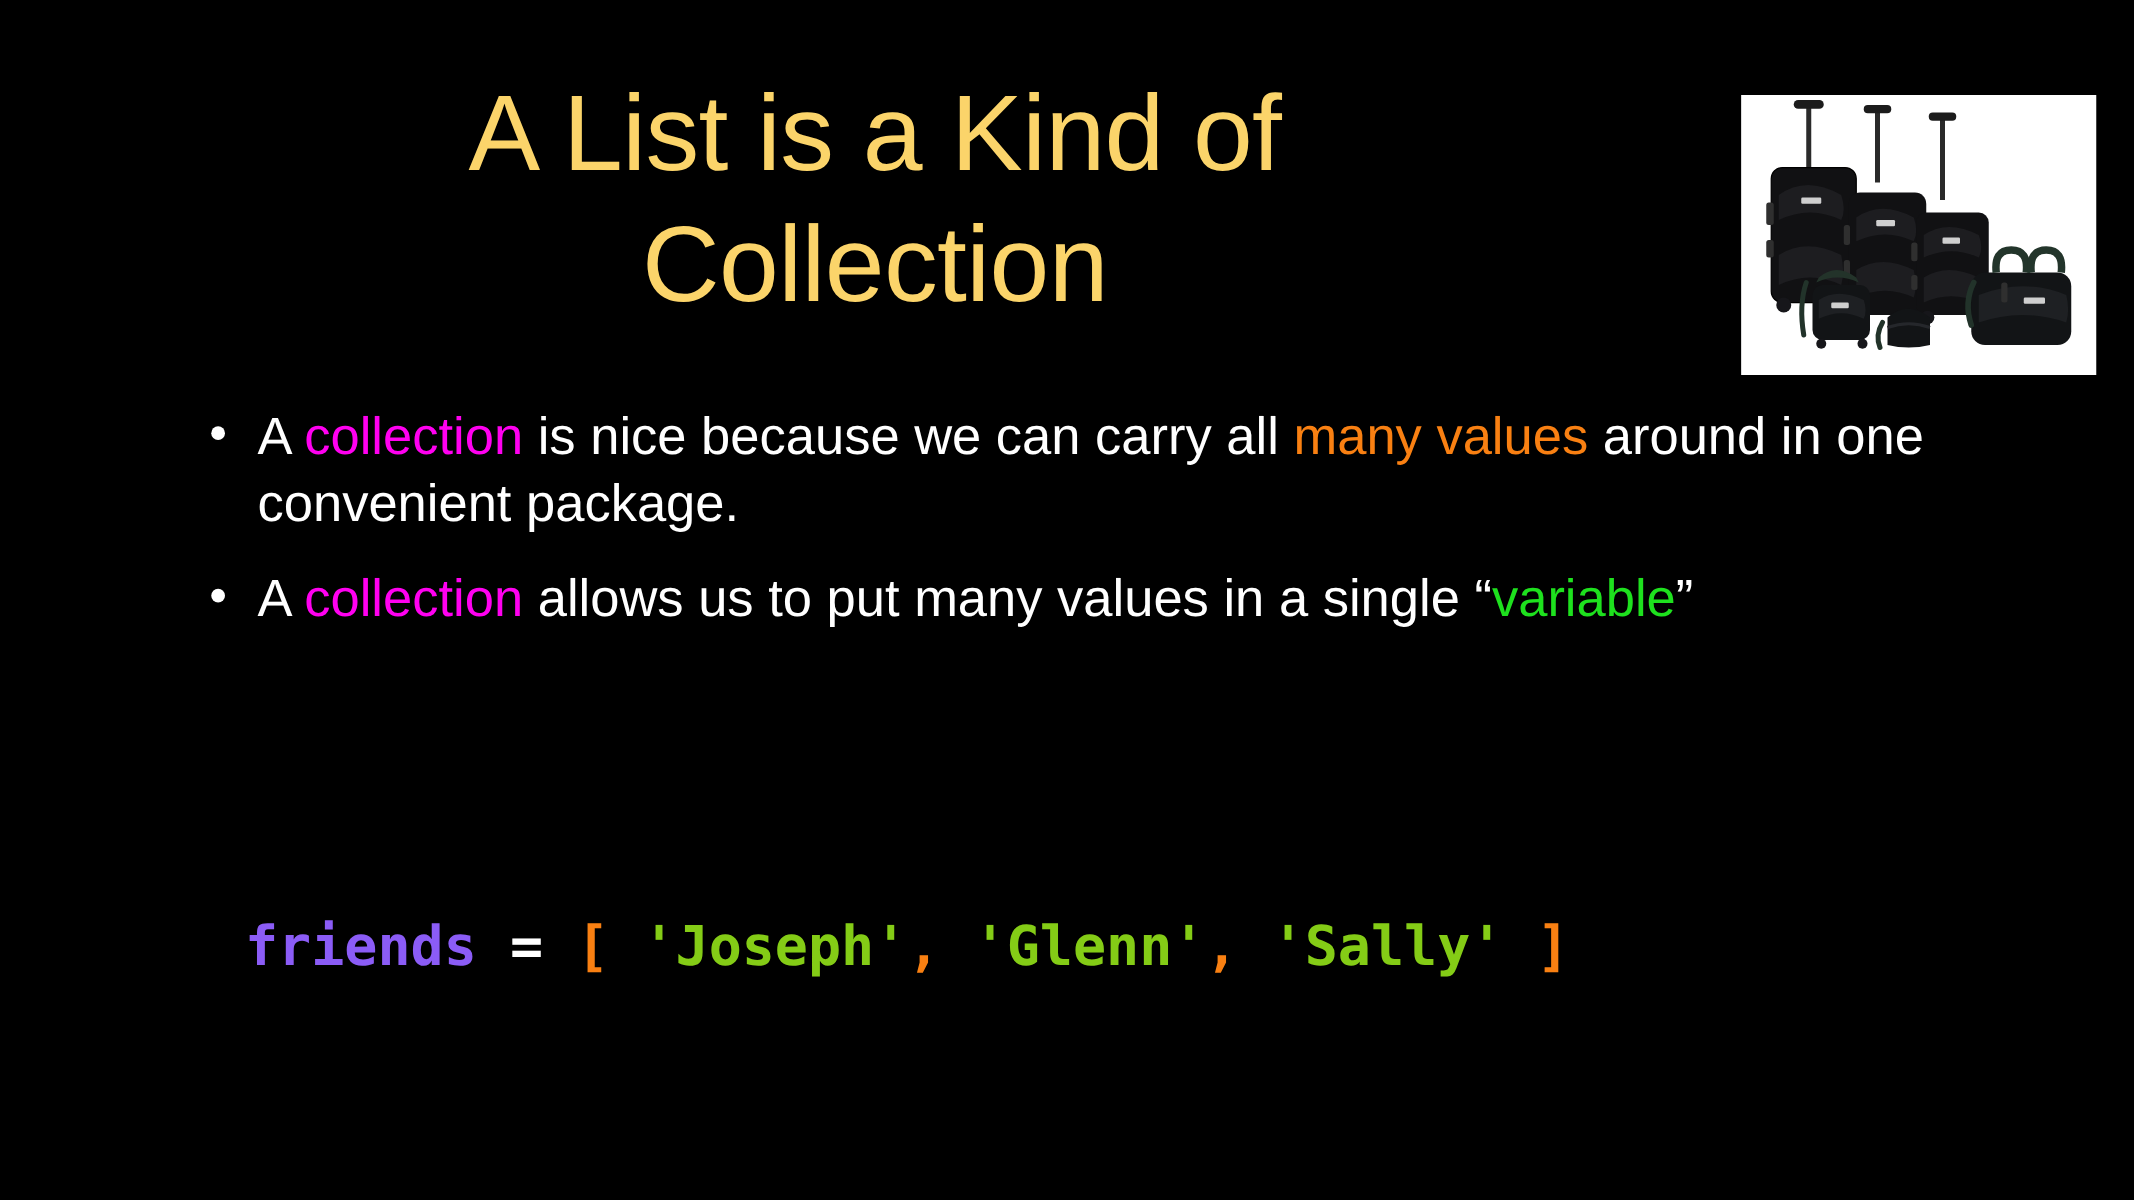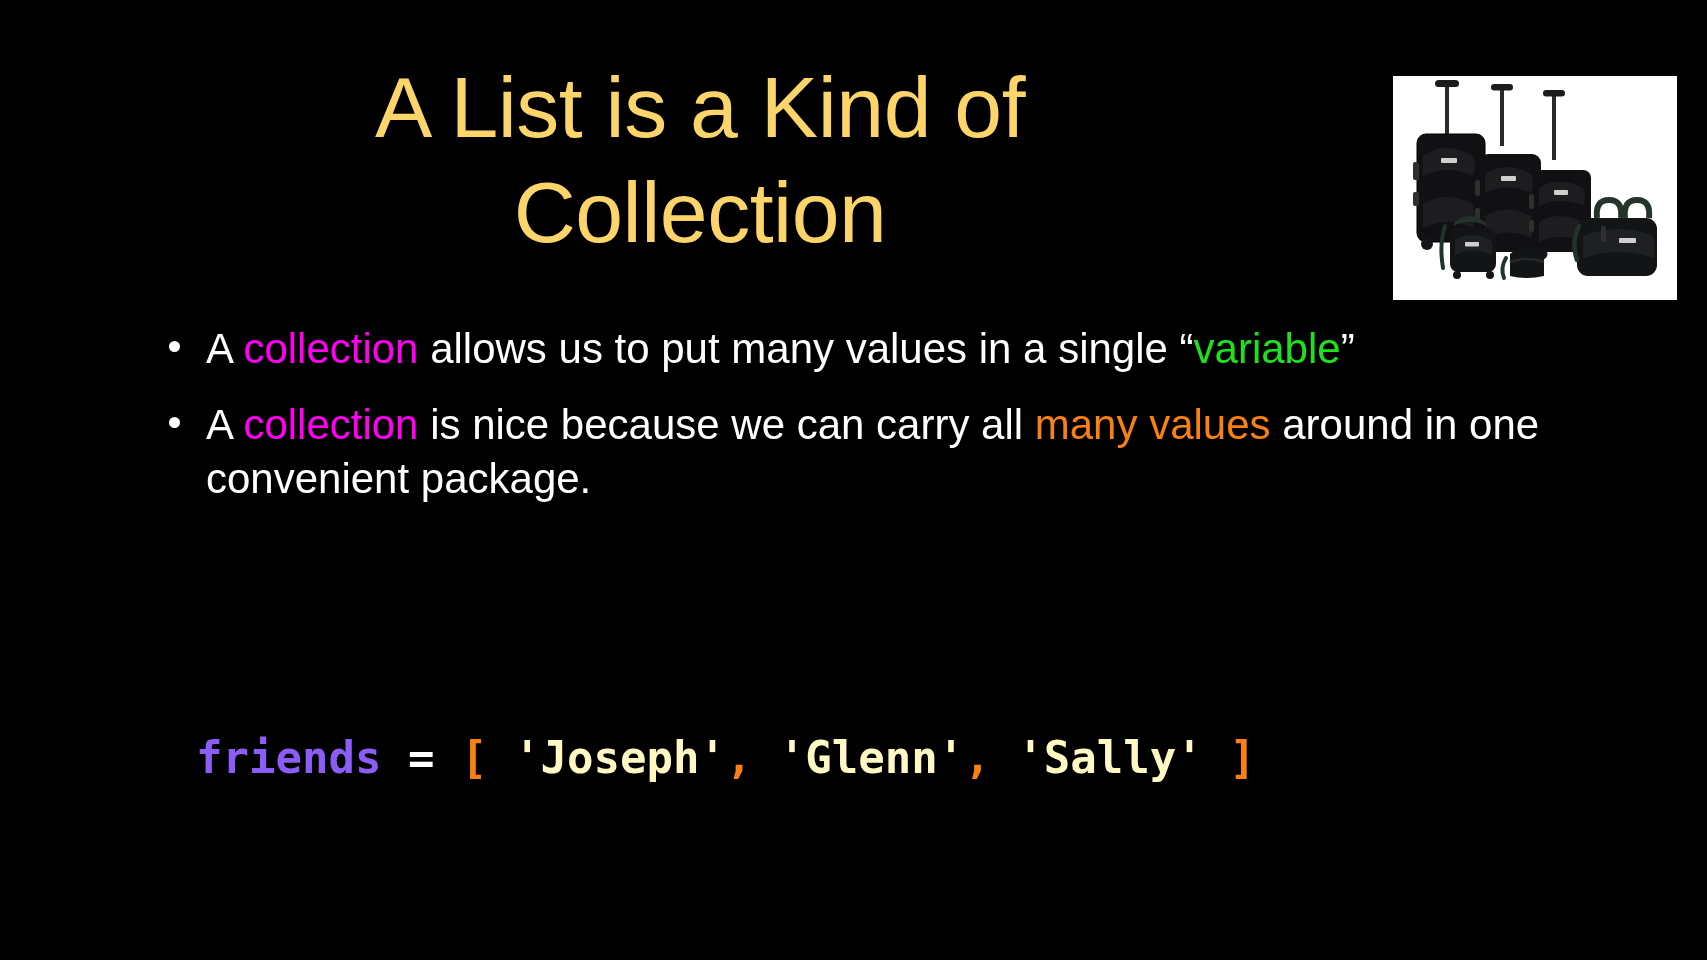--- a/index.html
+++ b/index.html
@@ -97,21 +97,21 @@
     letter-spacing: 0px;
     white-space: pre;
   }
   .code-line {
     display: block;
     height: 108px;
   }
   .c-var    { color: #8b5cf6; }
   .c-op     { color: #ffffff; }
   .c-brk    { color: #f98012; }
-  .c-str    { color: #fef9c3; text-align: center; }
+  .c-str    { color: #84cc16; text-align: center; }
   .c-punct  { color: #f98012; }
 </style>
 </head>
 <body>
 
 <div class="slide">
 
   <div class="slide-title">A List is a Kind of
 Collection</div>
 
@@ -183,27 +183,27 @@
         <path d="M232 142 q-2 -18 12 -18 q14 0 12 18" stroke="#23352b" stroke-width="6" fill="none"></path>
         <path d="M186 150 q-8 16 -2 34" stroke="#22332a" stroke-width="4.5" fill="none" stroke-linecap="round"></path>
         <rect x="208" y="150" width="5" height="16" rx="2" fill="#2f2f2f"></rect>
       </g>
     </svg>
   </div>
 
   <div class="bullets">
 
     <div class="bullet-row">
+      <span class="bullet-dot"></span><span>A </span><span class="kw-magenta">collection</span><span> is nice because we can carry all </span><span class="kw-orange">many values</span><span> around in one convenient package.</span>
+    </div>
+
+    <div class="bullet-row">
       <span class="bullet-dot"></span><span>A </span><span class="kw-magenta">collection</span><span> allows us to put many values in a single “</span><span class="kw-green">variable</span><span>”</span>
     </div>
 
-    <div class="bullet-row">
-      <span class="bullet-dot"></span><span>A </span><span class="kw-magenta">collection</span><span> is nice because we can carry all </span><span class="kw-orange">many values</span><span> around in one convenient package.</span>
-    </div>
-
   </div>
 
   <div class="code-block">
 
     <span class="code-line"><span class="c-var">friends</span><span class="c-op"> </span><span class="c-op">=</span><span class="c-op"> </span><span class="c-brk">[</span><span class="c-str"> </span><span class="c-str">'Joseph'</span><span class="c-punct">,</span><span class="c-str"> </span><span class="c-str">'Glenn'</span><span class="c-punct">,</span><span class="c-str"> </span><span class="c-str">'Sally'</span><span class="c-str"> </span><span class="c-brk">]</span></span>
 
     
 
   </div>
 

